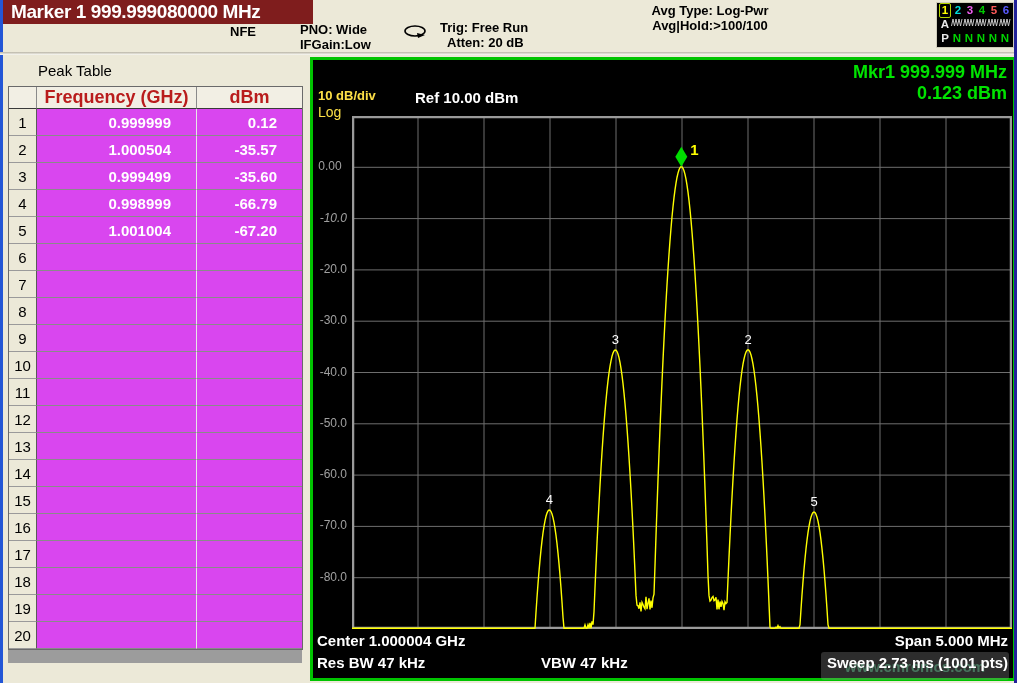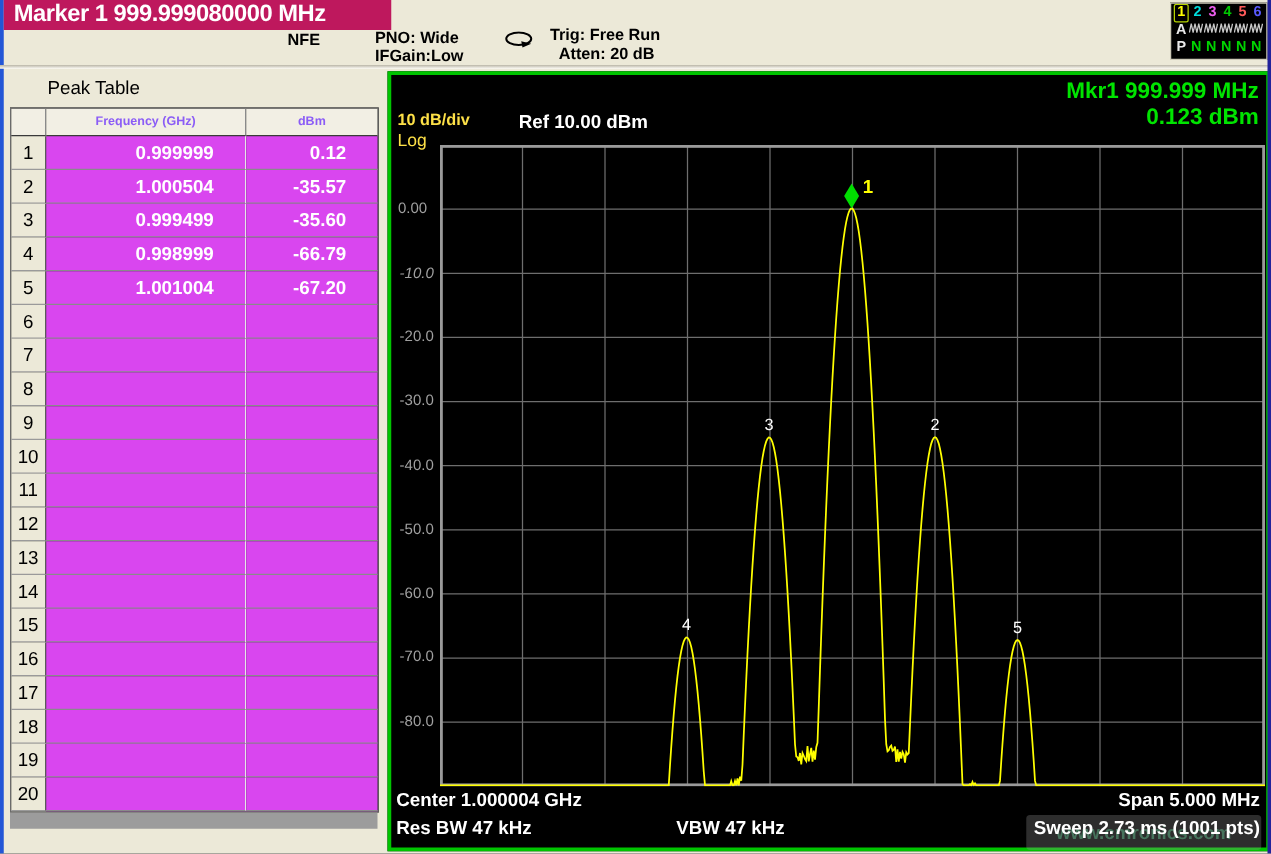--- a/index.html
+++ b/index.html
@@ -6,40 +6,40 @@
   .screen{
     position:relative; width:1017px; height:683px; overflow:hidden;
     background:#ece9d8; font-family:"Liberation Sans",sans-serif;
     -webkit-font-smoothing:antialiased;
   }
   .abs{position:absolute;}
   
   .edge-left{left:0;top:0;width:3px;height:683px;background:#2356d6;}
   .edge-right{right:0;top:0;width:3px;height:683px;background:#22229a;}
   
-  .titlebar{left:3px;top:0;width:302px;height:24px;background:#be185d;color:#fff;
+  .titlebar{left:3px;top:0;width:302px;height:24px;background:#7f1d1d;color:#fff;
     font-weight:bold;font-size:19px;line-height:24px;padding-left:8px;letter-spacing:-0.4px;white-space:nowrap;}
   
   .ann{color:#000;font-weight:bold;font-size:13px;line-height:15px;white-space:nowrap;}
   .ann2{text-align:center;}
   .divider-top{left:0;top:52px;width:1017px;height:3px;
     background:linear-gradient(#b9b5a6,#fdfcf7);}
   
   .trlabels{left:846px;top:3px;width:86px;text-align:right;color:#000;
     font-size:10.5px;line-height:15px;font-weight:normal;}
   .trbox{left:936px;top:2px;width:78px;height:46px;background:#000;
     border:1px solid #cfccba;box-sizing:border-box;overflow:hidden;}
   .trrow{display:flex;align-items:center;height:14px;padding-left:2px;}
   .trcell{width:12px;text-align:center;font-size:11.5px;font-weight:bold;line-height:13px;}
   .trsel{border:1px solid #b5d400;border-radius:2px;width:10px;margin-right:1px;}
   
   .pt-title{left:38px;top:62px;font-size:15px;color:#000;}
   .pt-grid{left:8px;top:86px;display:grid;grid-template-columns:28px 160px 105px;
     grid-template-rows:22px;grid-auto-rows:27px;border:1px solid #6a6a6a;background:#000;}
-  .pt-h{background:#f2efe4;color:#8b5cf6;font-weight:bold;font-size:10px;
+  .pt-h{background:#f2efe4;color:#b91c1c;font-weight:bold;font-size:18px;
     display:flex;align-items:center;justify-content:center;
     border-bottom:1px solid #3a3a3a;border-right:1px solid #8a8a8a;}
   .pt-n{background:#ece9d8;color:#000;font-size:15px;display:flex;align-items:center;
     justify-content:center;border-bottom:1px solid #9a9a9a;border-right:1px solid #5a5a5a;}
   .pt-d{background:#d946ef;color:#fff;font-size:15px;font-weight:700;display:flex;align-items:center;
     justify-content:flex-end;padding-right:25px;border-bottom:1px solid #8a8a8a;}
   .pt-d.mid{border-right:1px solid #e6e6e6;}
   .pt-scroll{left:8px;top:650px;width:294px;height:13px;background:#9c9c9c;}
   
   .spec{left:310px;top:57px;width:706px;height:624px;background:#000;
@@ -84,20 +84,24 @@
       <ellipse cx="12" cy="6" rx="10" ry="5" fill="none" stroke="#000" stroke-width="1.6"></ellipse>
       <polygon points="14,8 22,10 15,13" fill="#000"></polygon>
     </svg>
   </div>
 
   <div class="abs ann" style="left:440px;top:20px;">
     <div>Trig: Free Run</div>
     <div style="padding-left:7px;">Atten: 20 dB</div>
   </div>
 
+  <div class="abs ann ann2" style="left:628px;top:3px;width:164px;">
+    <div>Avg Type: Log-Pwr</div>
+    <div>Avg|Hold:&gt;100/100</div>
+  </div>
 
   <div class="abs trbox">
     <div class="trrow" id="tr-num">
         <span class="trcell trsel" style="color:#ffff00">1</span>
         <span class="trcell " style="color:#00dede">2</span>
         <span class="trcell " style="color:#f05ef0">3</span>
         <span class="trcell " style="color:#00c800">4</span>
         <span class="trcell " style="color:#ff5a5a">5</span>
         <span class="trcell " style="color:#5a5aff">6</span>
       </div>

